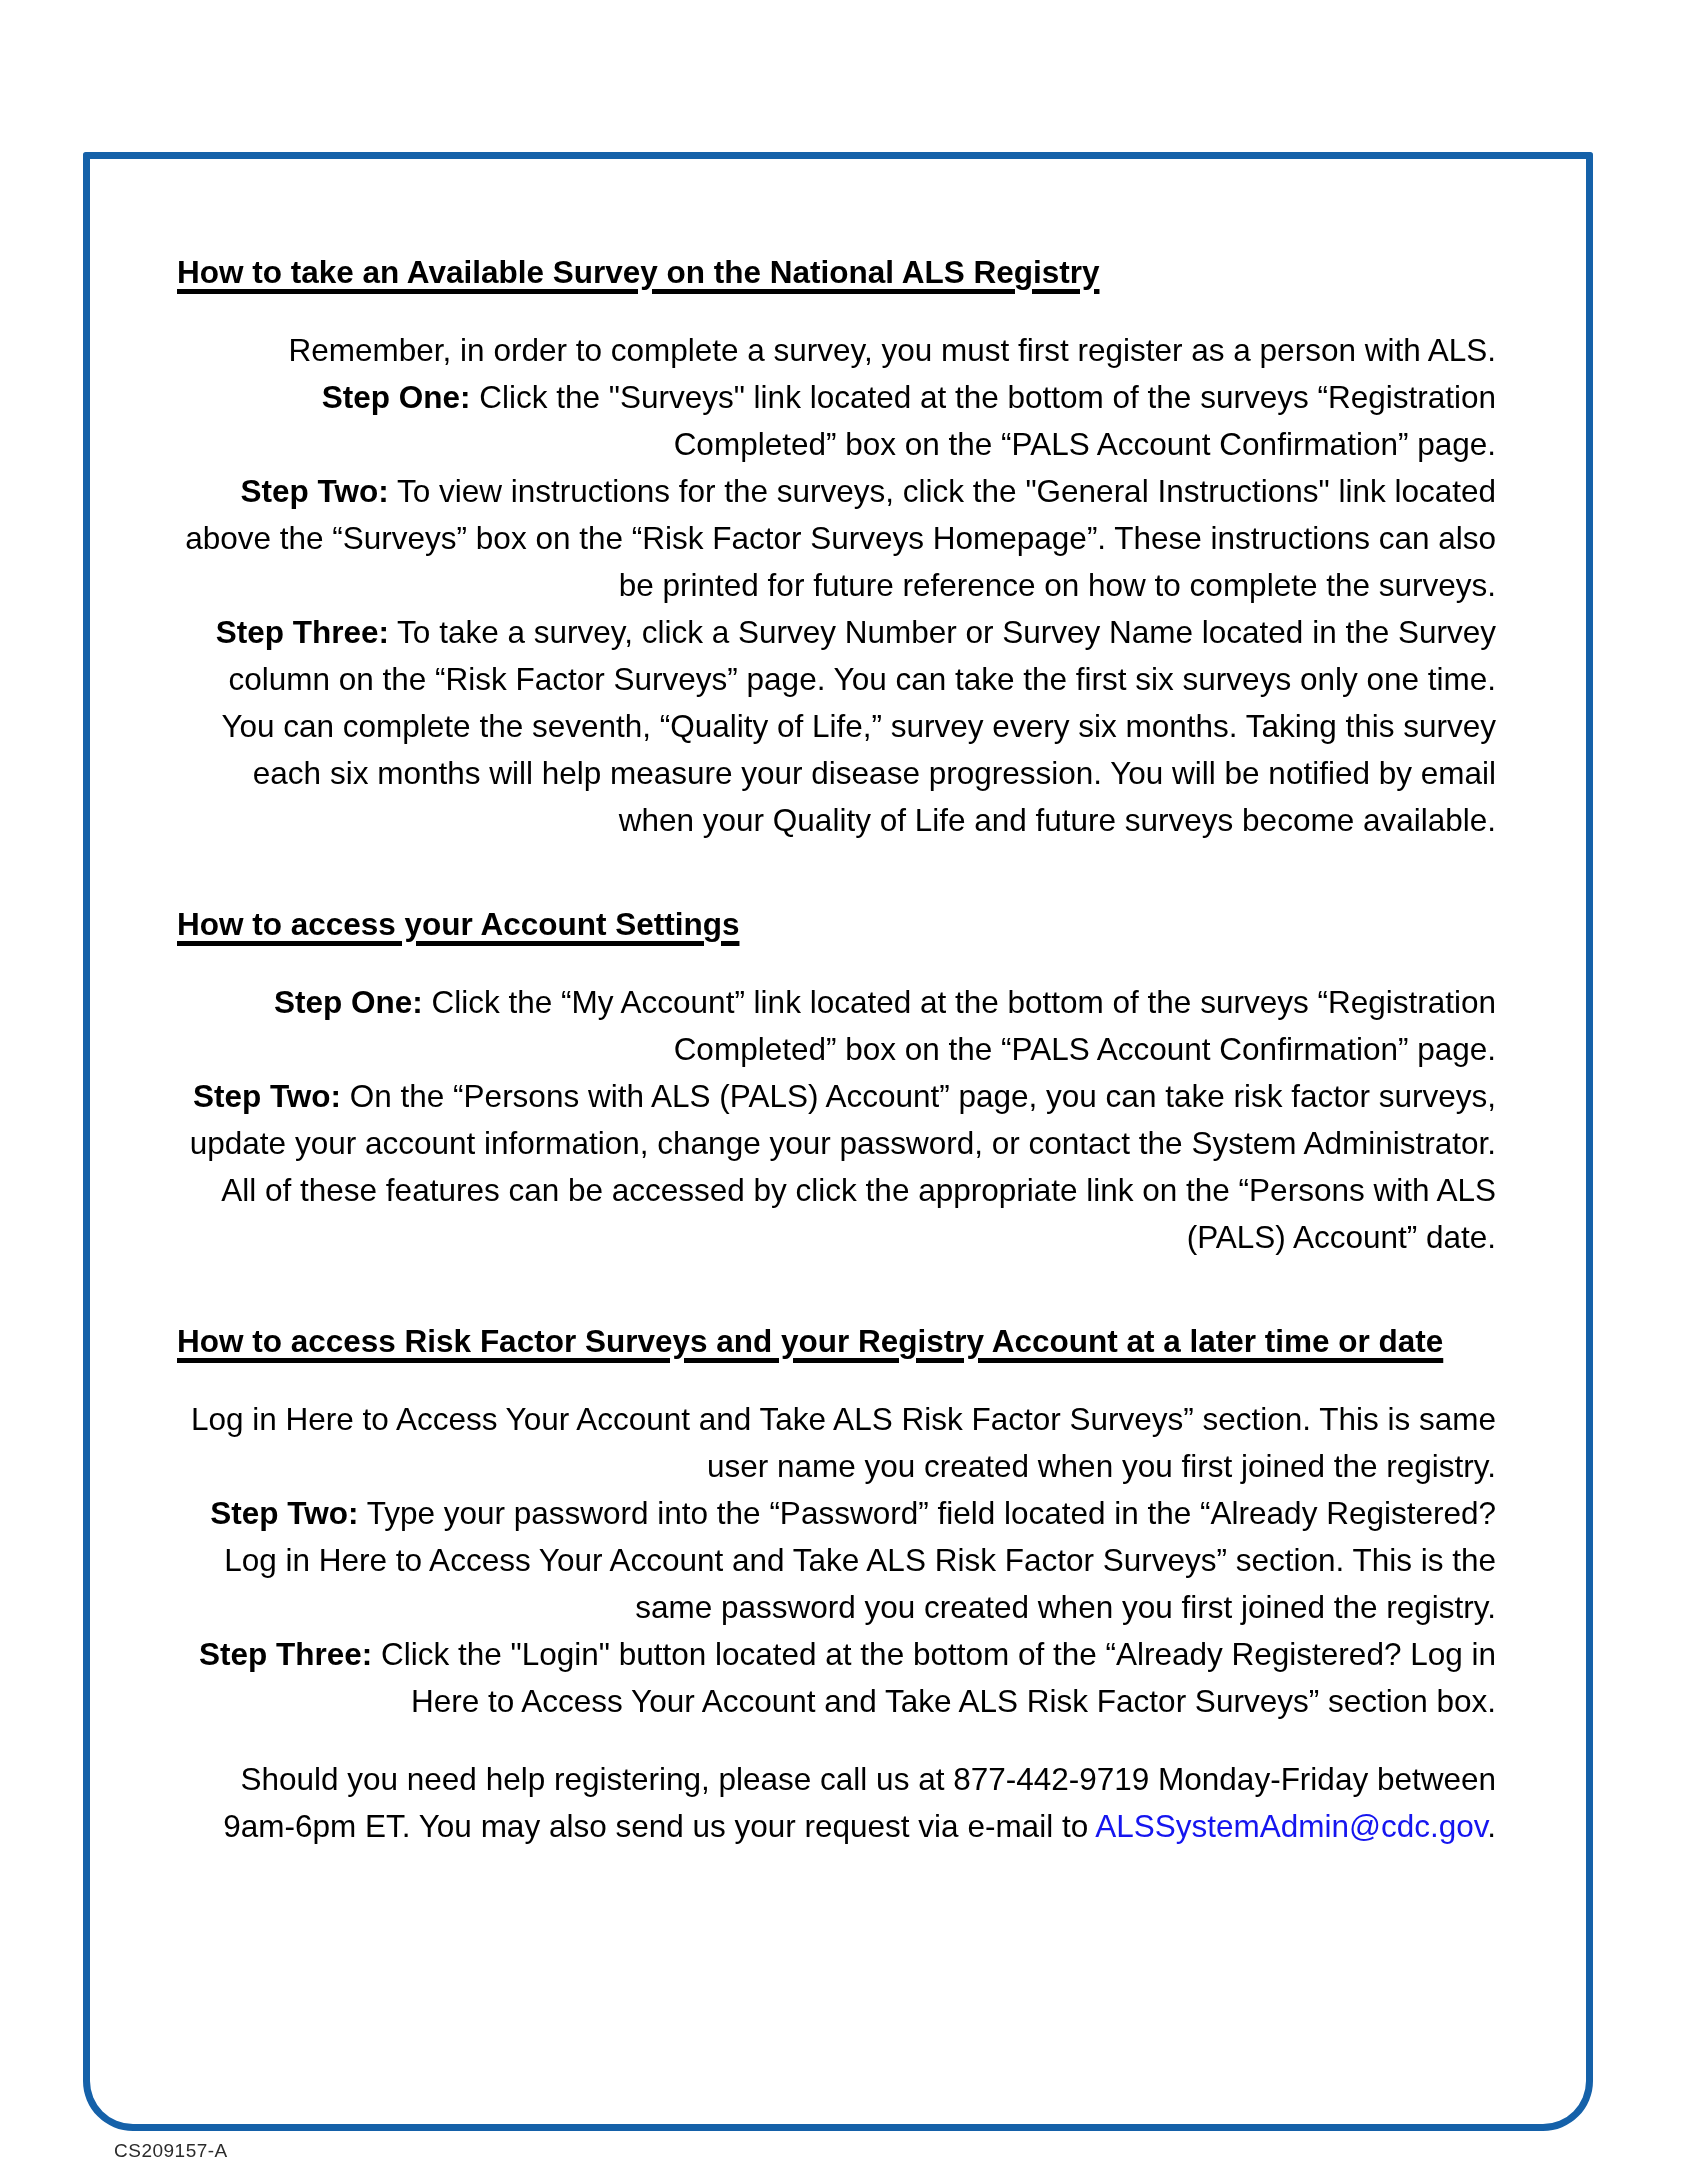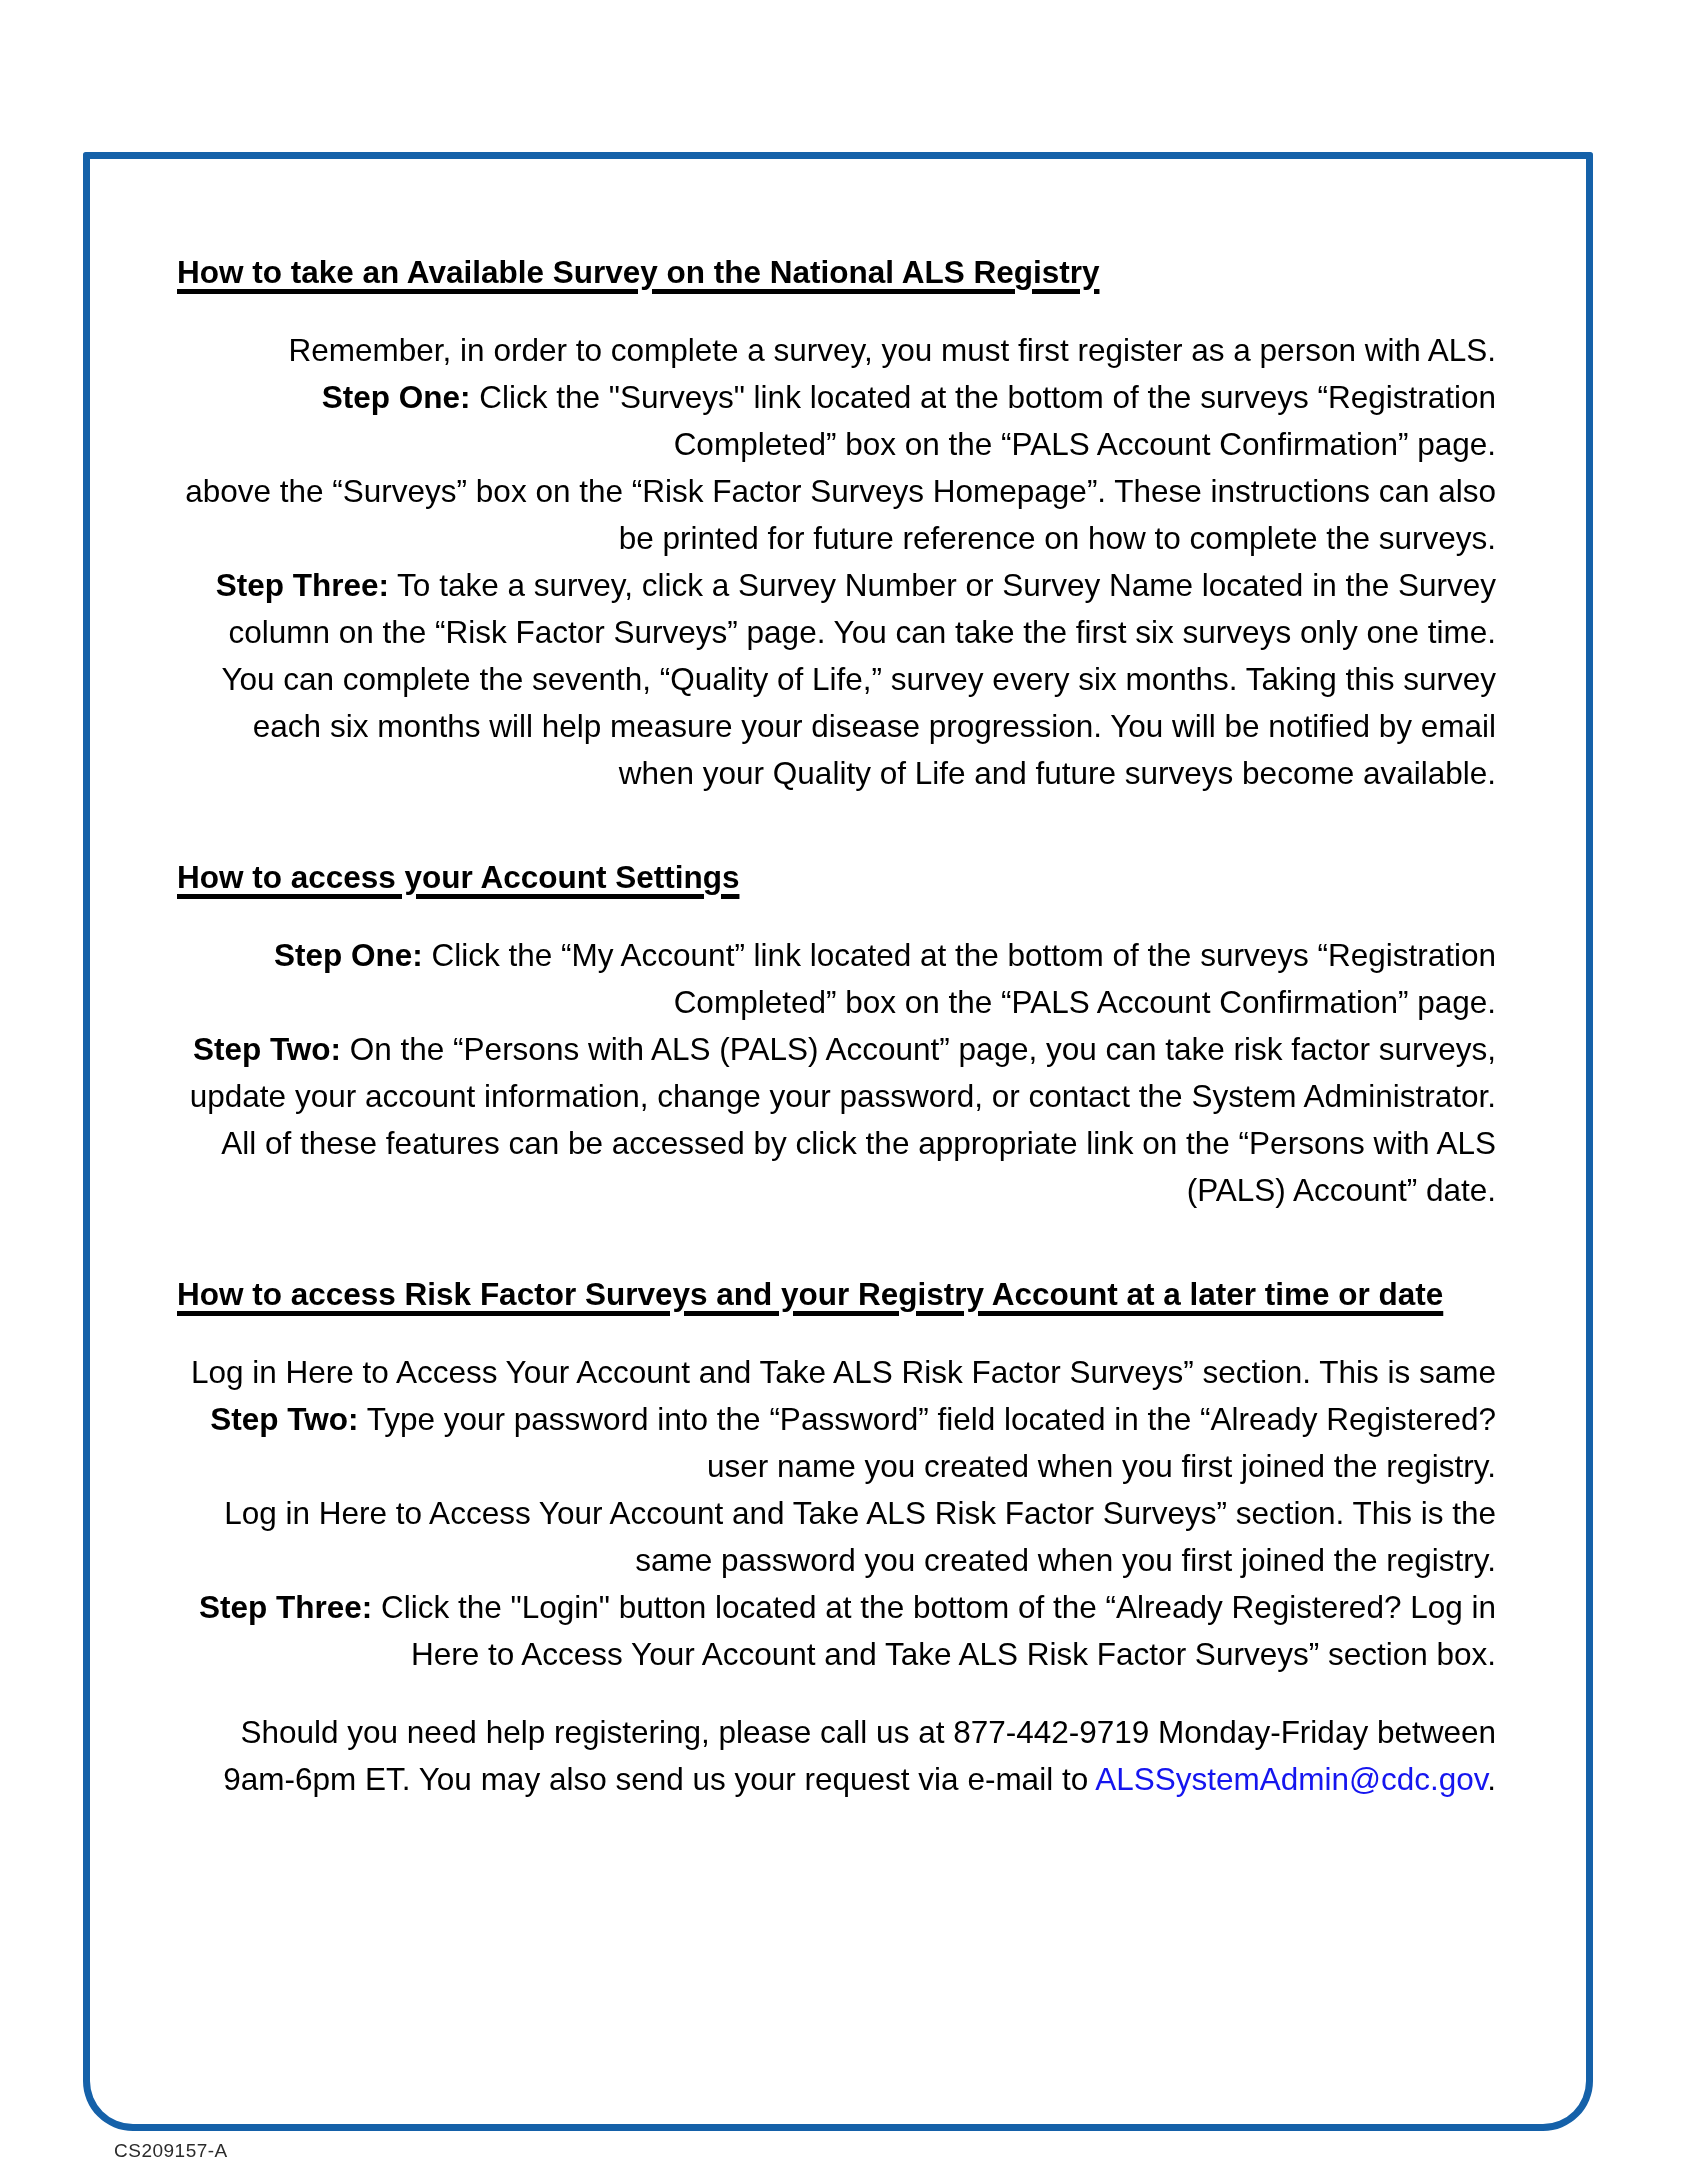--- a/index.html
+++ b/index.html
@@ -66,20 +66,21 @@
 <div class="page">
   <div class="doc-border">
     <div class="content">
       <div id="sections">
           <section class="section">
             <h2 class="heading">How to take an Available Survey on the National ALS Registry</h2>
             <div class="para">
               <div class="line"><span>Remember, in order to complete a survey, you must first register as a person with ALS.</span></div>
               <div class="line"><span class="b">Step One:</span><span> Click the "Surveys" link located at the bottom of the surveys “Registration</span></div>
               <div class="line"><span>Completed” box on the “PALS Account Confirmation” page.</span></div>
+              <div class="line"><span class="b">Step Two:</span><span> To view instructions for the surveys, click the "General Instructions" link located</span></div>
               <div class="line"><span>above the “Surveys” box on the “Risk Factor Surveys Homepage”. These instructions can also</span></div>
               <div class="line"><span>be printed for future reference on how to complete the surveys.</span></div>
               <div class="line"><span class="b">Step Three:</span><span> To take a survey, click a Survey Number or Survey Name located in the Survey</span></div>
               <div class="line"><span>column on the “Risk Factor Surveys” page. You can take the first six surveys only one time.</span></div>
               <div class="line"><span>You can complete the seventh, “Quality of Life,” survey every six months. Taking this survey</span></div>
               <div class="line"><span>each six months will help measure your disease progression. You will be notified by email</span></div>
               <div class="line"><span>when your Quality of Life and future surveys become available.</span></div>
             </div>
           </section>
           <section class="section">
@@ -90,22 +91,22 @@
               <div class="line"><span class="b">Step Two:</span><span> On the “Persons with ALS (PALS) Account” page, you can take risk factor surveys,</span></div>
               <div class="line"><span>update your account information, change your password, or contact the System Administrator.</span></div>
               <div class="line"><span>All of these features can be accessed by click the appropriate link on the “Persons with ALS</span></div>
               <div class="line"><span>(PALS) Account” date.</span></div>
             </div>
           </section>
           <section class="section">
             <h2 class="heading">How to access Risk Factor Surveys and your Registry Account at a later time or date</h2>
             <div class="para">
               <div class="line"><span>Log in Here to Access Your Account and Take ALS Risk Factor Surveys” section. This is same</span></div>
+              <div class="line"><span>user name you created when you first joined the registry.</span></div>
               <div class="line"><span class="b">Step Two:</span><span> Type your password into the “Password” field located in the “Already Registered?</span></div>
-              <div class="line"><span>user name you created when you first joined the registry.</span></div>
               <div class="line"><span>Log in Here to Access Your Account and Take ALS Risk Factor Surveys” section. This is the</span></div>
               <div class="line"><span>same password you created when you first joined the registry.</span></div>
               <div class="line"><span class="b">Step Three:</span><span> Click the "Login" button located at the bottom of the “Already Registered? Log in</span></div>
               <div class="line"><span>Here to Access Your Account and Take ALS Risk Factor Surveys” section box.</span></div>
             </div>
           </section>
           <section class="section no-heading">
             <div class="para">
               <div class="line"><span>Should you need help registering, please call us at 877-442-9719 Monday-Friday between</span></div>
               <div class="line"><span>9am-6pm ET. You may also send us your request via e-mail to </span><a class="email-link">ALSSystemAdmin@cdc.gov</a><span>.</span></div>

